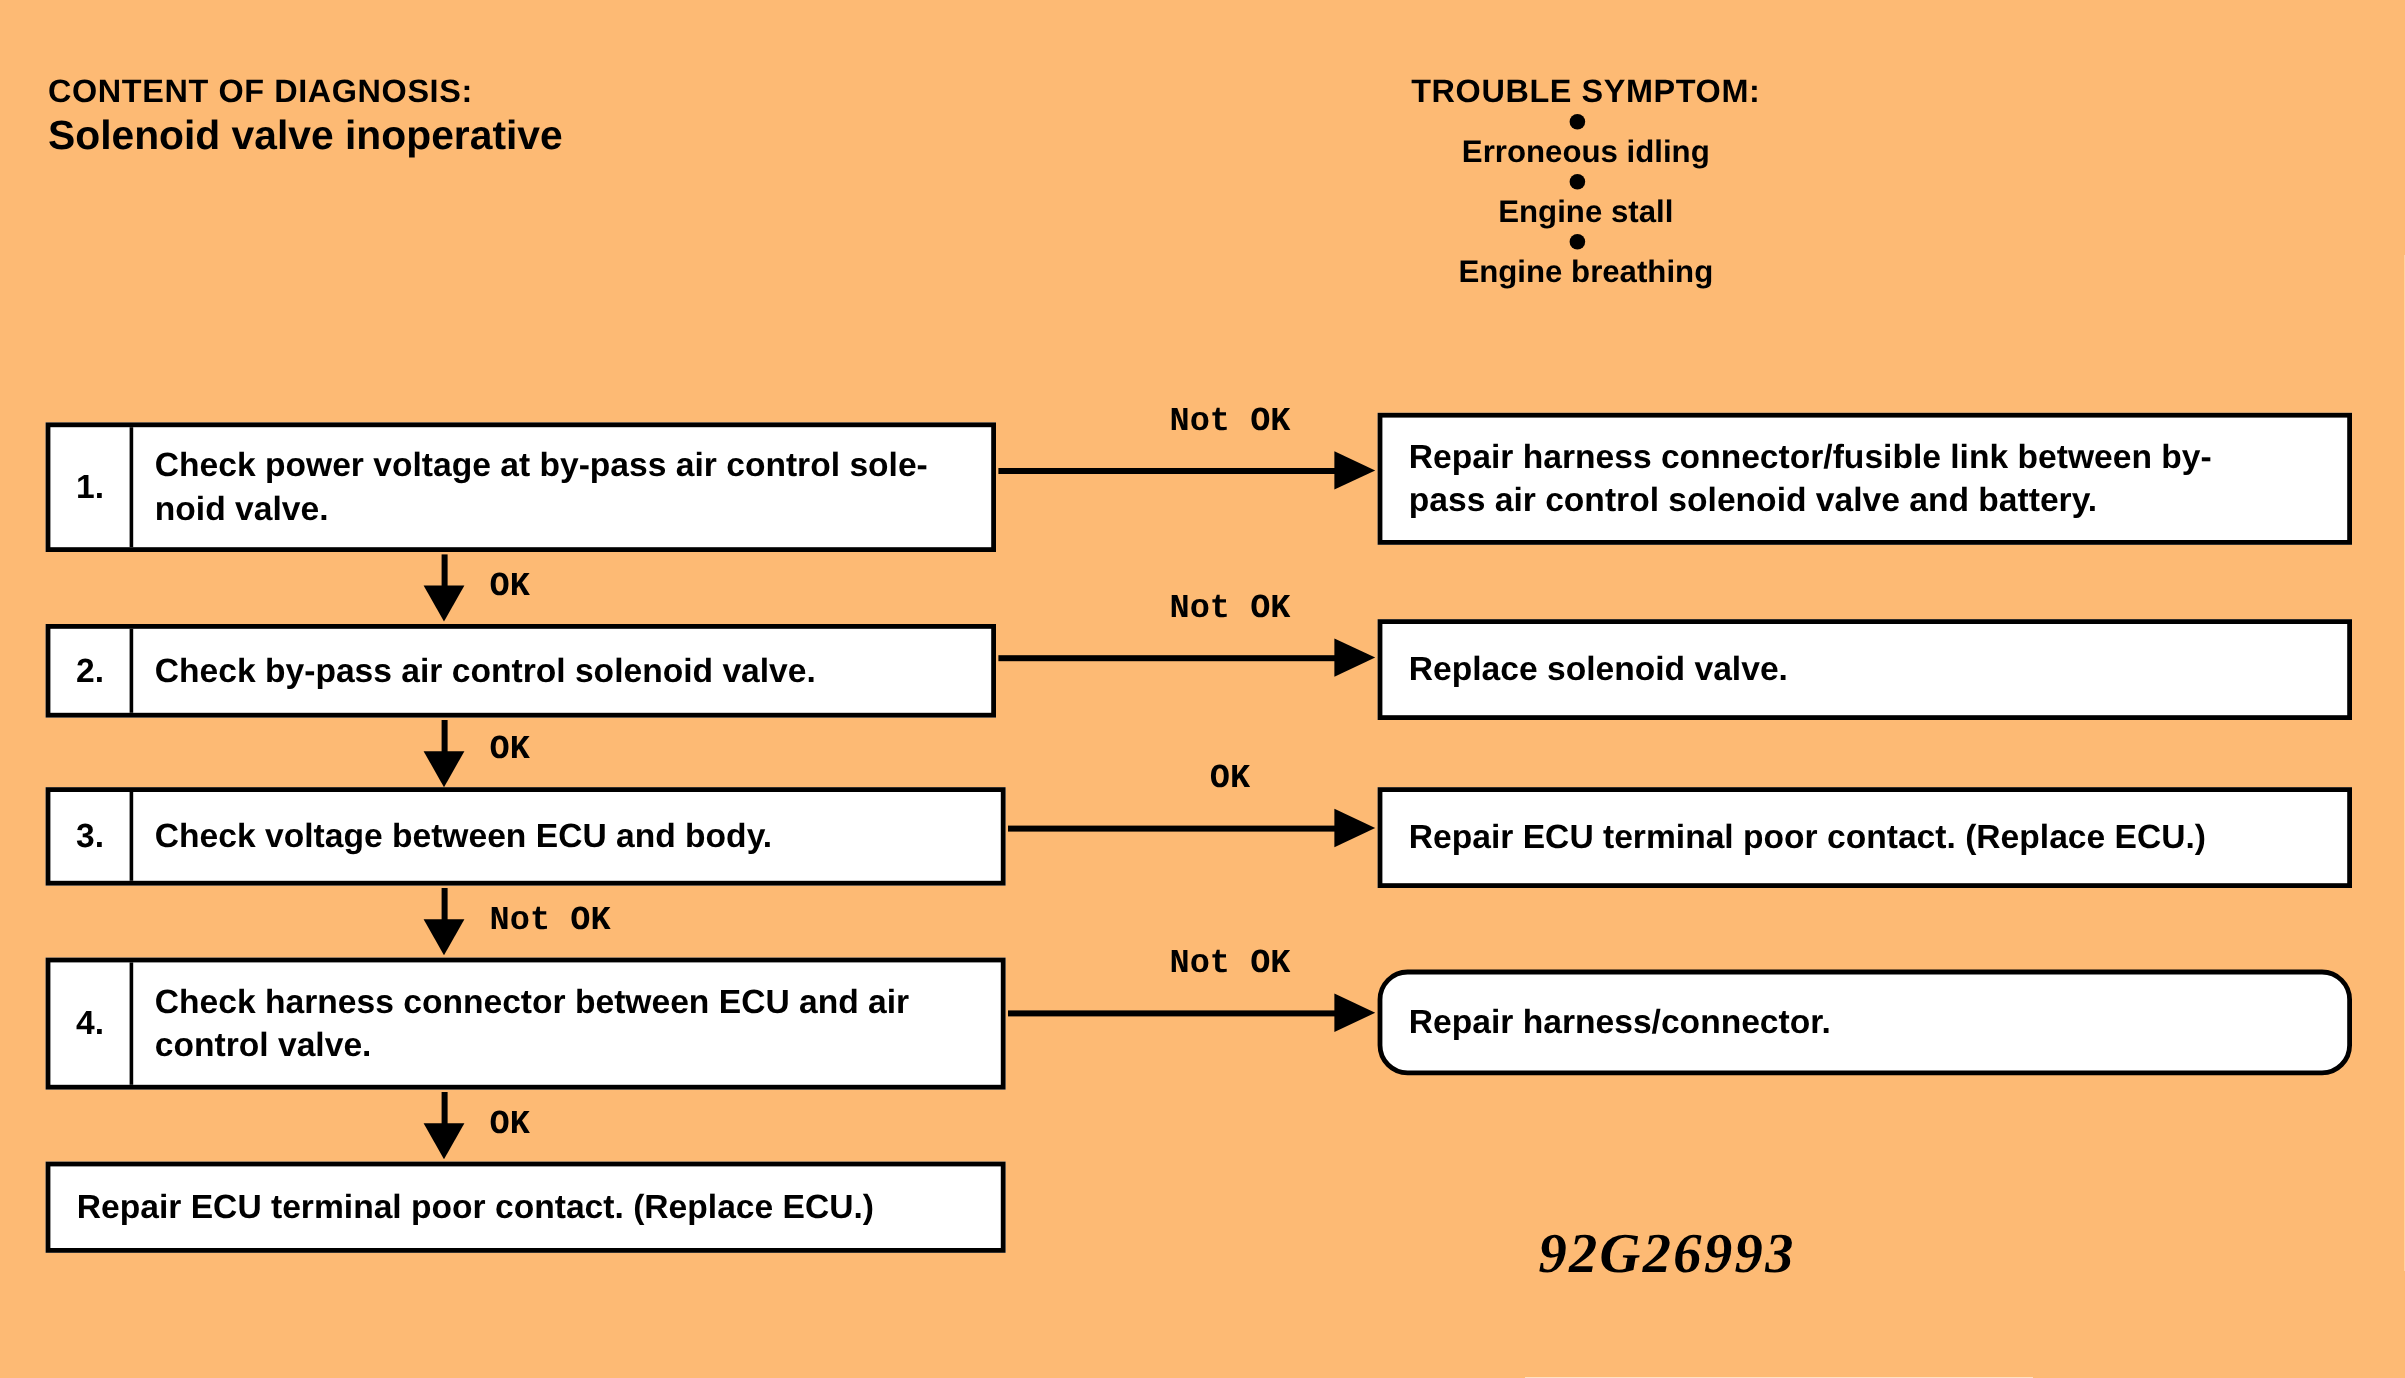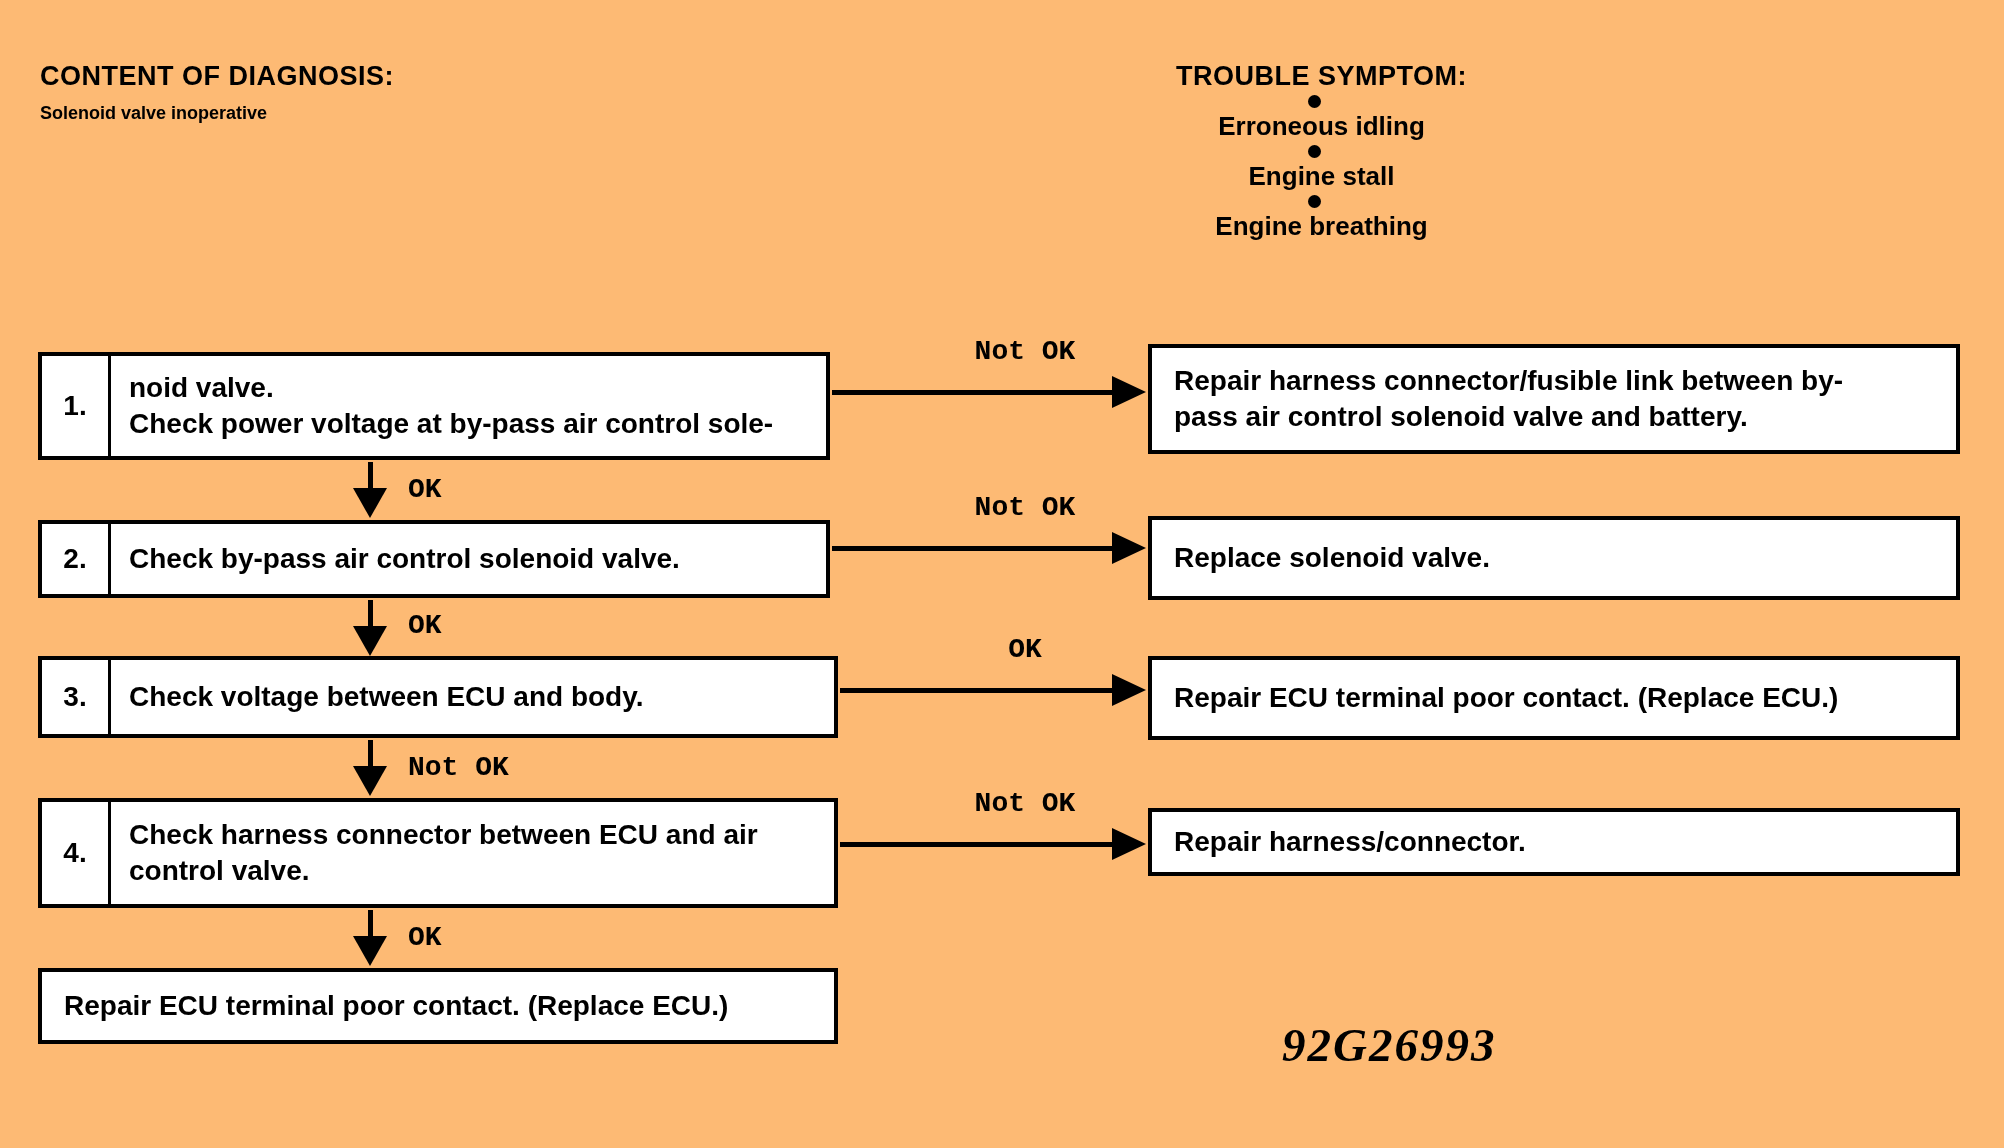--- a/index.html
+++ b/index.html
@@ -5,21 +5,21 @@
   html,body { margin:0; padding:0; background:#ffffff; }
   .canvas {
     position:relative; width:2004px; height:1148px;
     background:#fdba74; color:#000;
     font-family:"Liberation Sans", sans-serif;
     overflow:hidden;
   }
   
   .hdr { position:absolute; }
   .h-title { font-size:27px; font-weight:700; letter-spacing:0.5px; line-height:37px; }
-  .h-sub   { font-size:18px; font-weight:600; line-height:36px; }
+  .h-sub   { font-size:34px; font-weight:600; line-height:36px; }
   .sym-item { display:flex; align-items:center; line-height:37px; font-size:26px; font-weight:600;flex-direction:column; }
   .bullet { display:inline-block; width:13px; height:13px; border-radius:50%; background:#000; margin-right:15px; flex:none; }
 
   
   .box {
     position:absolute; border:4px solid #000; background:#fff;
     box-sizing:border-box; display:flex; align-items:center;
   }
   .stepnum {
     width:66px; align-self:stretch; border-right:3px solid #000;
@@ -69,22 +69,22 @@
     </div>
     <div class="sym-item">
       <span class="bullet"></span>
       <span>Engine breathing</span>
     </div>
   </div>
 
   <div class="box" style="left:38px; top:352px; width:792px; height:108px;">
     <div class="stepnum">1.</div>
     <div class="btext">
+      <div>Check power voltage at by-pass air control sole-</div>
       <div>noid valve.</div>
-      <div>Check power voltage at by-pass air control sole-</div>
     </div>
   </div>
   <div class="lbl lbl-c" style="left:925px; top:336px;">Not OK</div>
   <div class="hline" style="left:832px; top:390px; width:282px;"></div>
   <div class="hhead" style="left:1112px; top:376px;"></div>
   <div class="box" style="left:1148px; top:344px; width:812px; height:110px;">
     <div class="rtext">
       <div>Repair harness connector/fusible link between by-</div>
       <div>pass air control solenoid valve and battery.</div>
     </div>
@@ -132,21 +132,21 @@
   <div class="box" style="left:38px; top:798px; width:800px; height:110px;">
     <div class="stepnum">4.</div>
     <div class="btext">
       <div>Check harness connector between ECU and air</div>
       <div>control valve.</div>
     </div>
   </div>
   <div class="lbl lbl-c" style="left:925px; top:788px;">Not OK</div>
   <div class="hline" style="left:840px; top:842px; width:274px;"></div>
   <div class="hhead" style="left:1112px; top:828px;"></div>
-  <div class="box" style="left:1148px; top:808px; width:812px; height:68px;">
+  <div class="box" style="left:1148px; top:808px; width:812px; height:88px;border-radius:25px;">
     <div class="rtext">
       <div>Repair harness/connector.</div>
     </div>
   </div>
   <div class="vline" style="left:368px; top:910px; height:28px;"></div>
   <div class="vhead" style="left:353px; top:936px;"></div>
   <div class="lbl" style="left:408px; top:922px;">OK</div>
 
   <div class="box" style="left:38px; top:968px; width:800px; height:76px;">
     <div class="rtext">

